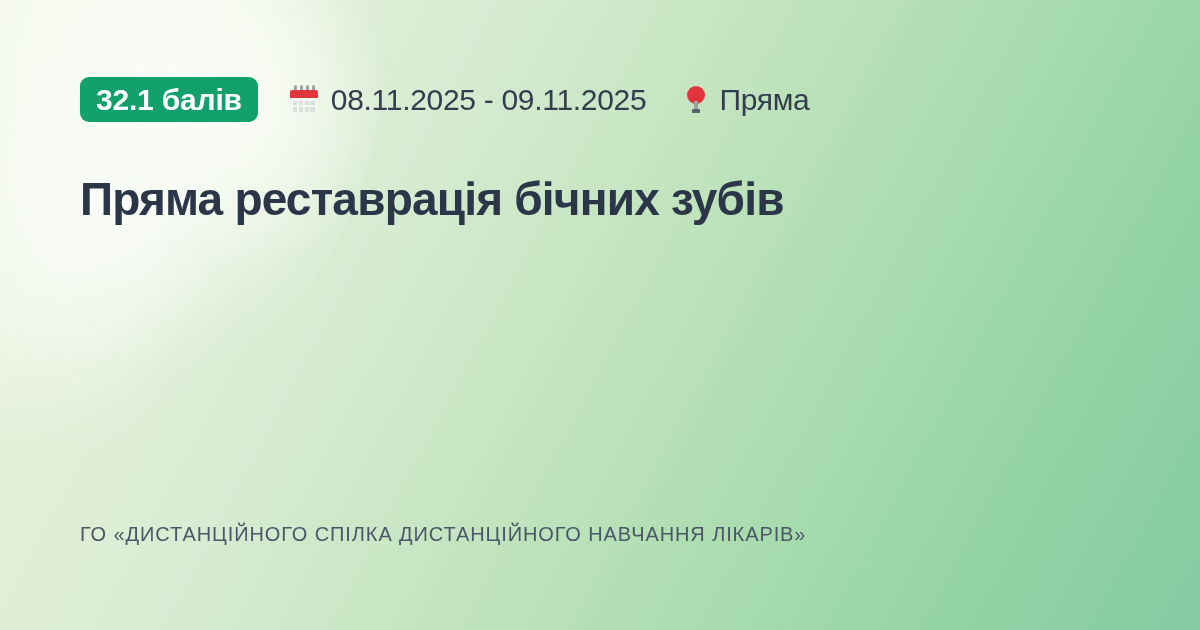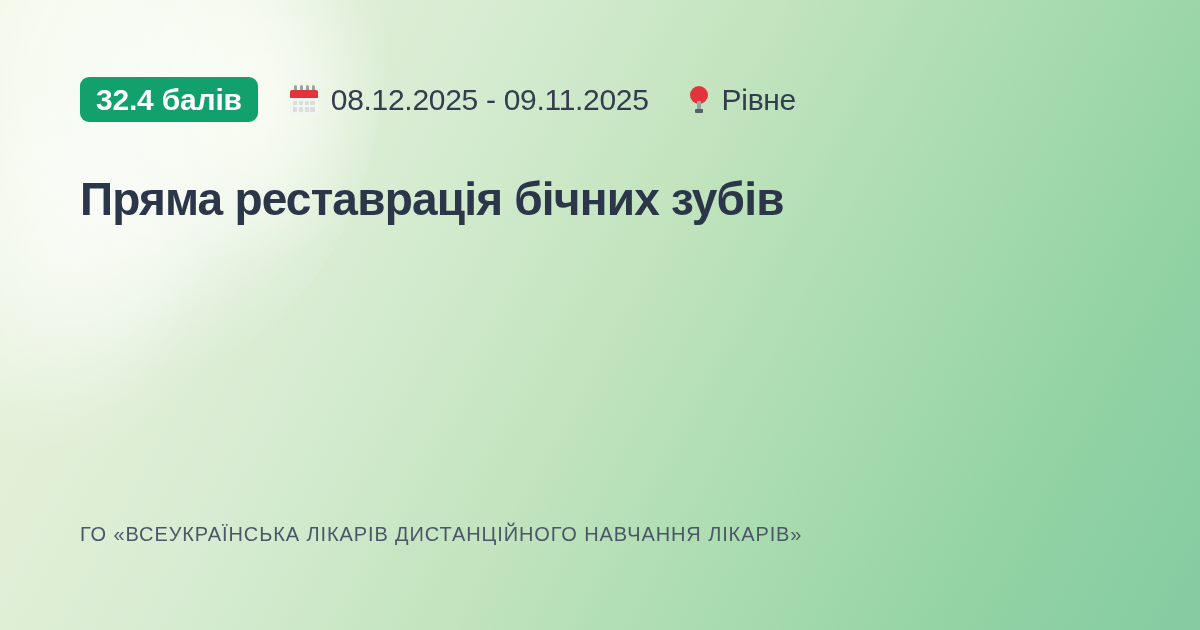--- a/index.html
+++ b/index.html
@@ -222,53 +222,53 @@
 <div class="canvas">
 
   <div class="blob-a"></div>
   <div class="blob-b"></div>
   <div class="blob-c"></div>
 
   <div class="content">
 
     <div class="meta-row">
 
-      <span class="points-badge">32.4 балів</span>
+      <span class="points-badge">32.1 балів</span>
 
       <span class="meta-item meta-dates">
         <span class="meta-icon cal-icon">
           <span class="cal-ring r1"></span>
           <span class="cal-ring r2"></span>
           <span class="cal-ring r3"></span>
           <span class="cal-ring r4"></span>
           <span class="cal-body"></span>
           <span class="cal-top"></span>
           <span class="cal-grid">
               <i></i>
               <i></i>
               <i></i>
               <i></i>
               <i></i>
               <i></i>
               <i></i>
               <i></i>
             </span>
         </span>
-        <span>08.12.2025 - 09.11.2025</span>
+        <span>08.11.2025 - 09.11.2025</span>
       </span>
 
       <span class="meta-item meta-place">
         <span class="meta-icon pin-icon">
           <span class="pin-head"></span>
           <span class="pin-neck"></span>
           <span class="pin-tip"></span>
         </span>
-        <span>Рівне</span>
+        <span>Пряма</span>
       </span>
 
     </div>
 
     <h1 class="title">Пряма реставрація бічних зубів</h1>
 
-    <div class="footer">ГО «ВСЕУКРАЇНСЬКА ЛІКАРІВ ДИСТАНЦІЙНОГО НАВЧАННЯ ЛІКАРІВ»</div>
+    <div class="footer">ГО «ДИСТАНЦІЙНОГО СПІЛКА ДИСТАНЦІЙНОГО НАВЧАННЯ ЛІКАРІВ»</div>
 
   </div>
 </div>
 
 </body></html>

